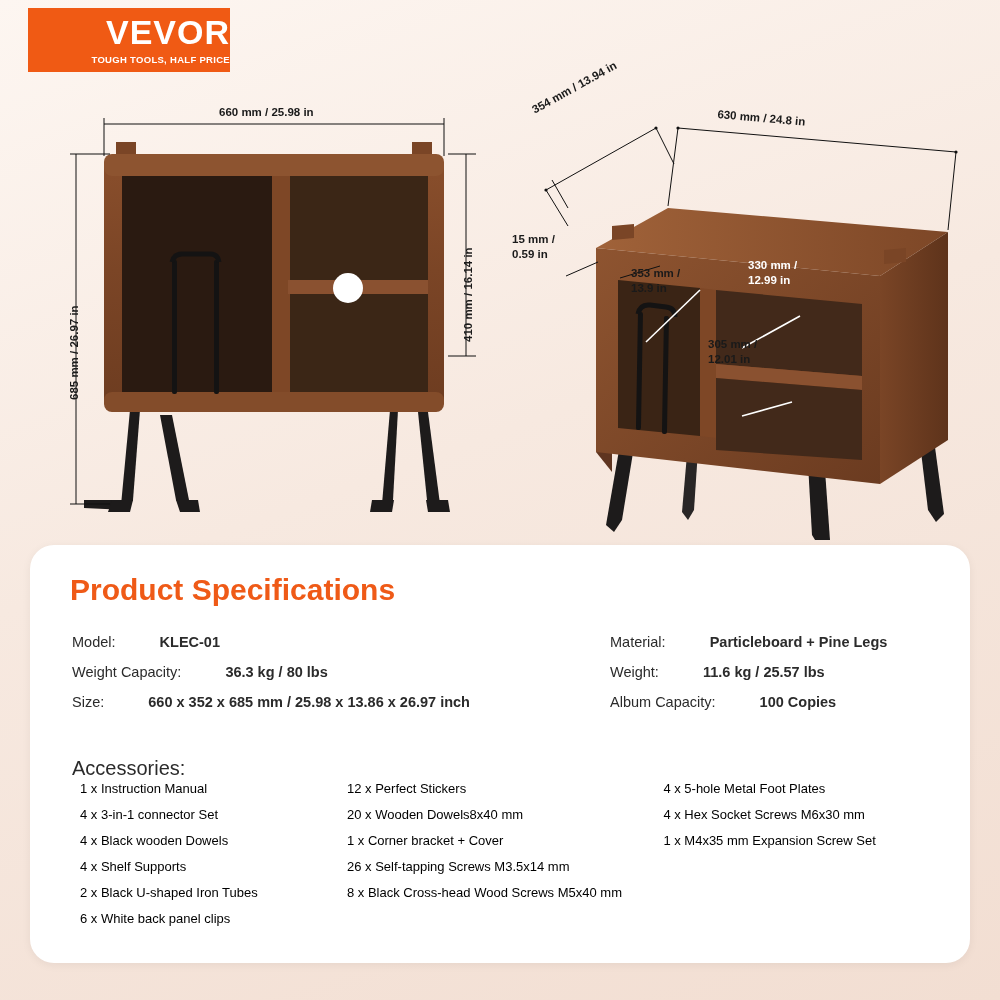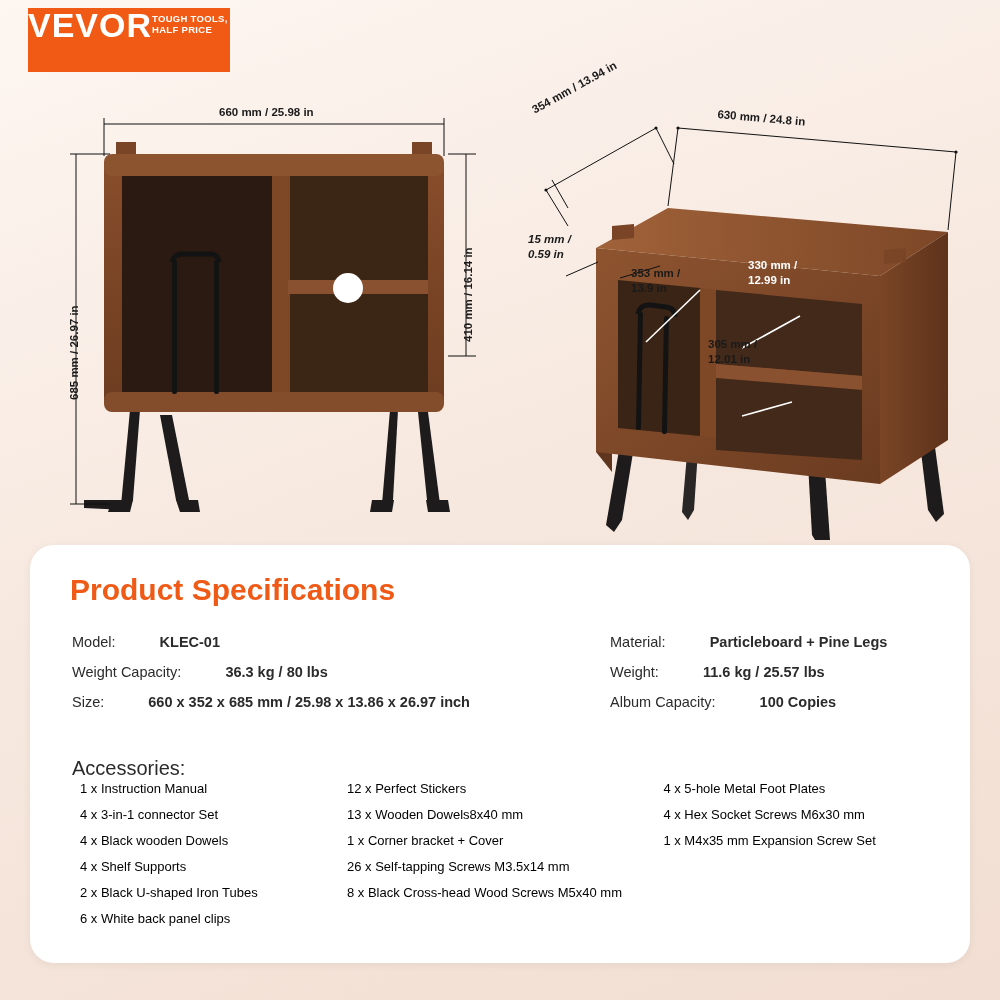--- a/index.html
+++ b/index.html
@@ -22,22 +22,22 @@
 
   
   .logo {
     position: absolute;
     left: 28px;
     top: 8px;
     width: 202px;
     height: 64px;
     background: #f05a14;
     display: flex;
-    flex-direction: row;
-    align-items: flex-start;
+    flex-direction: column;
+    align-items: flex-end;
     justify-content: center;
     color: #fff;
   }
   .logo-main {
     font-size: 34px;
     font-weight: bold;
     letter-spacing: 1px;
     line-height: 1;
   }
   .logo-sub {
@@ -287,21 +287,21 @@
     <div class="dimlabel" style="left:219px; top:26px;">660 mm / 25.98 in</div>
 
     <div class="dimlabel vert" style="left:68px; top:320px;">685 mm / 26.97 in</div>
 
     <div class="dimlabel vert" style="left:462px; top:262px;">410 mm / 16.14 in</div>
 
     <div class="dimlabel" style="left:530px; top:25px; transform:rotate(-29deg); transform-origin:left top;">354 mm / 13.94 in</div>
 
     <div class="dimlabel" style="left:718px; top:28px; transform:rotate(5deg); transform-origin:left top;">630 mm / 24.8 in</div>
 
-    <div class="dimlabel" style="left:528px; top:152px; width:60px; white-space:normal; line-height:1.3;font-style:italic;">15 mm / 0.59 in</div>
+    <div class="dimlabel" style="left:512px; top:152px; width:60px; white-space:normal; line-height:1.3;">15 mm / 0.59 in</div>
 
     <div class="dimlabel" style="left:631px; top:186px; width:66px; white-space:normal; line-height:1.3;">353 mm / 13.9 in</div>
 
     <div class="dimlabel" style="left:748px; top:178px; width:70px; white-space:normal; line-height:1.3; color:#fff;">330 mm / 12.99 in</div>
 
     <div class="dimlabel" style="left:708px; top:257px; width:70px; white-space:normal; line-height:1.3;">305 mm / 12.01 in</div>
   </div>
 
   <div class="spec-card">
     <div class="spec-title">Product Specifications</div>
@@ -342,21 +342,21 @@
       <div class="acc-col c1">
         <div class="acc-item">1 x Instruction Manual</div>
         <div class="acc-item">4 x 3-in-1 connector Set</div>
         <div class="acc-item">4 x Black wooden Dowels</div>
         <div class="acc-item">4 x Shelf Supports</div>
         <div class="acc-item">2 x Black U-shaped Iron Tubes</div>
         <div class="acc-item">6 x White back panel clips</div>
       </div>
       <div class="acc-col c2">
         <div class="acc-item">12 x Perfect Stickers</div>
-        <div class="acc-item">13 x Wooden Dowels8x40 mm</div>
+        <div class="acc-item">20 x Wooden Dowels8x40 mm</div>
         <div class="acc-item">1 x Corner bracket + Cover</div>
         <div class="acc-item">26 x Self-tapping Screws M3.5x14 mm</div>
         <div class="acc-item">8 x Black Cross-head Wood Screws M5x40 mm</div>
       </div>
       <div class="acc-col c3">
         <div class="acc-item">4 x 5-hole Metal Foot Plates</div>
         <div class="acc-item">4 x Hex Socket Screws M6x30 mm</div>
         <div class="acc-item">1 x M4x35 mm Expansion Screw Set</div>
       </div>
     </div>

